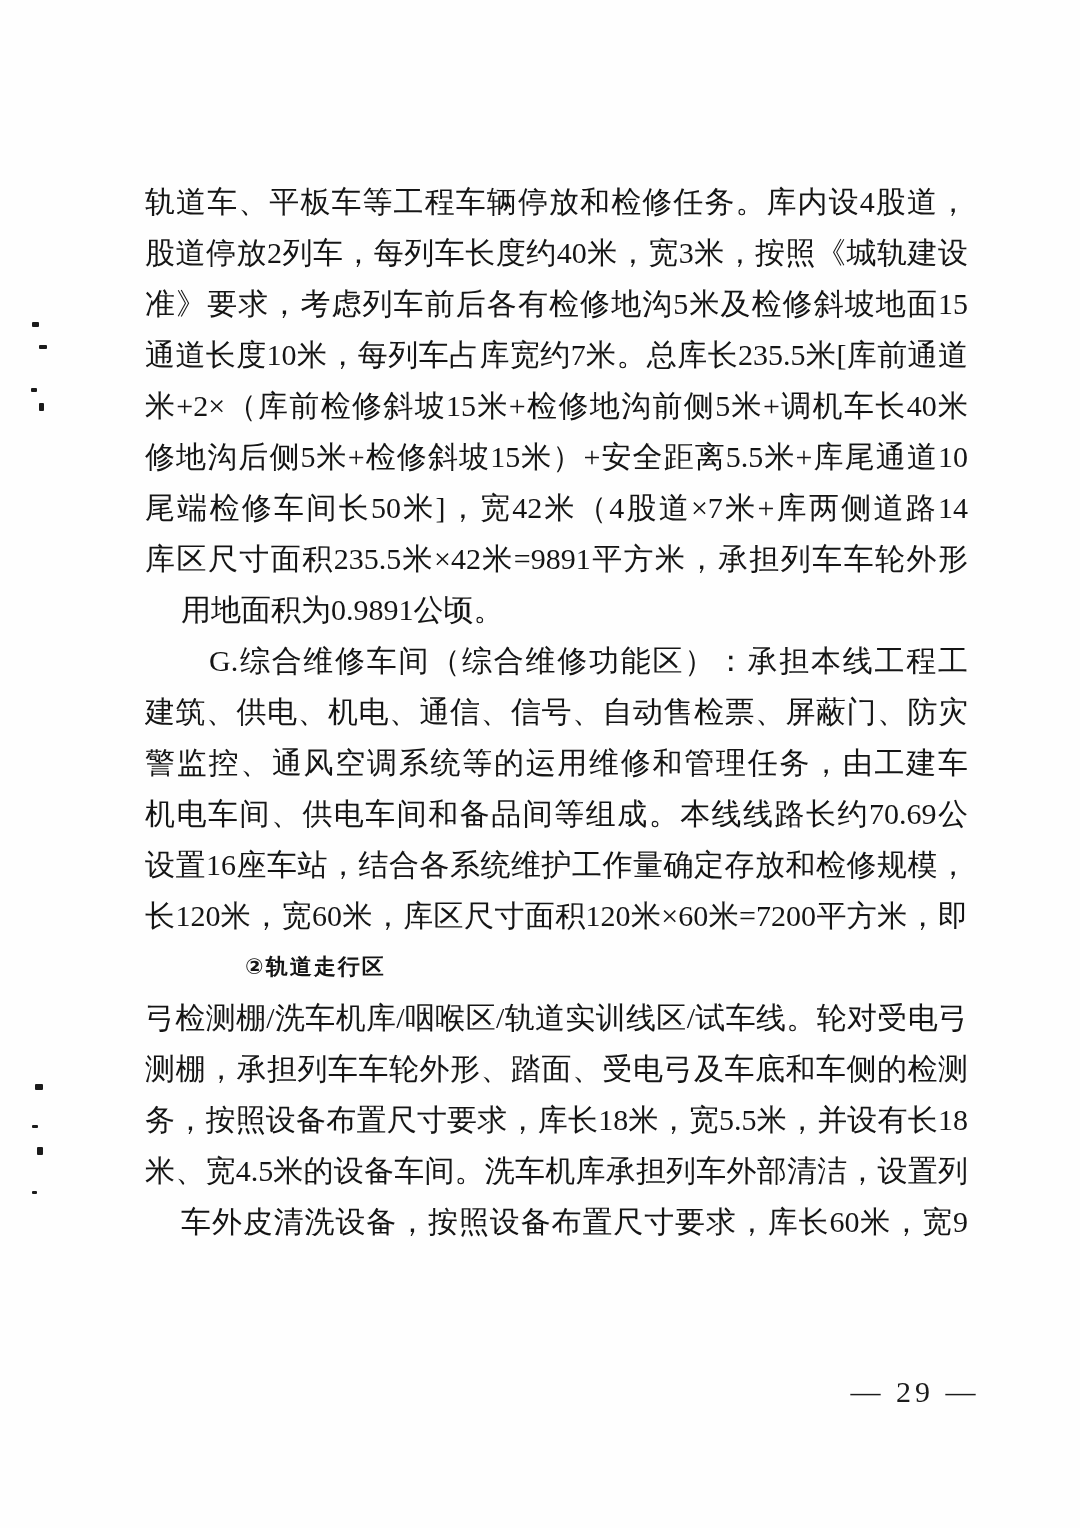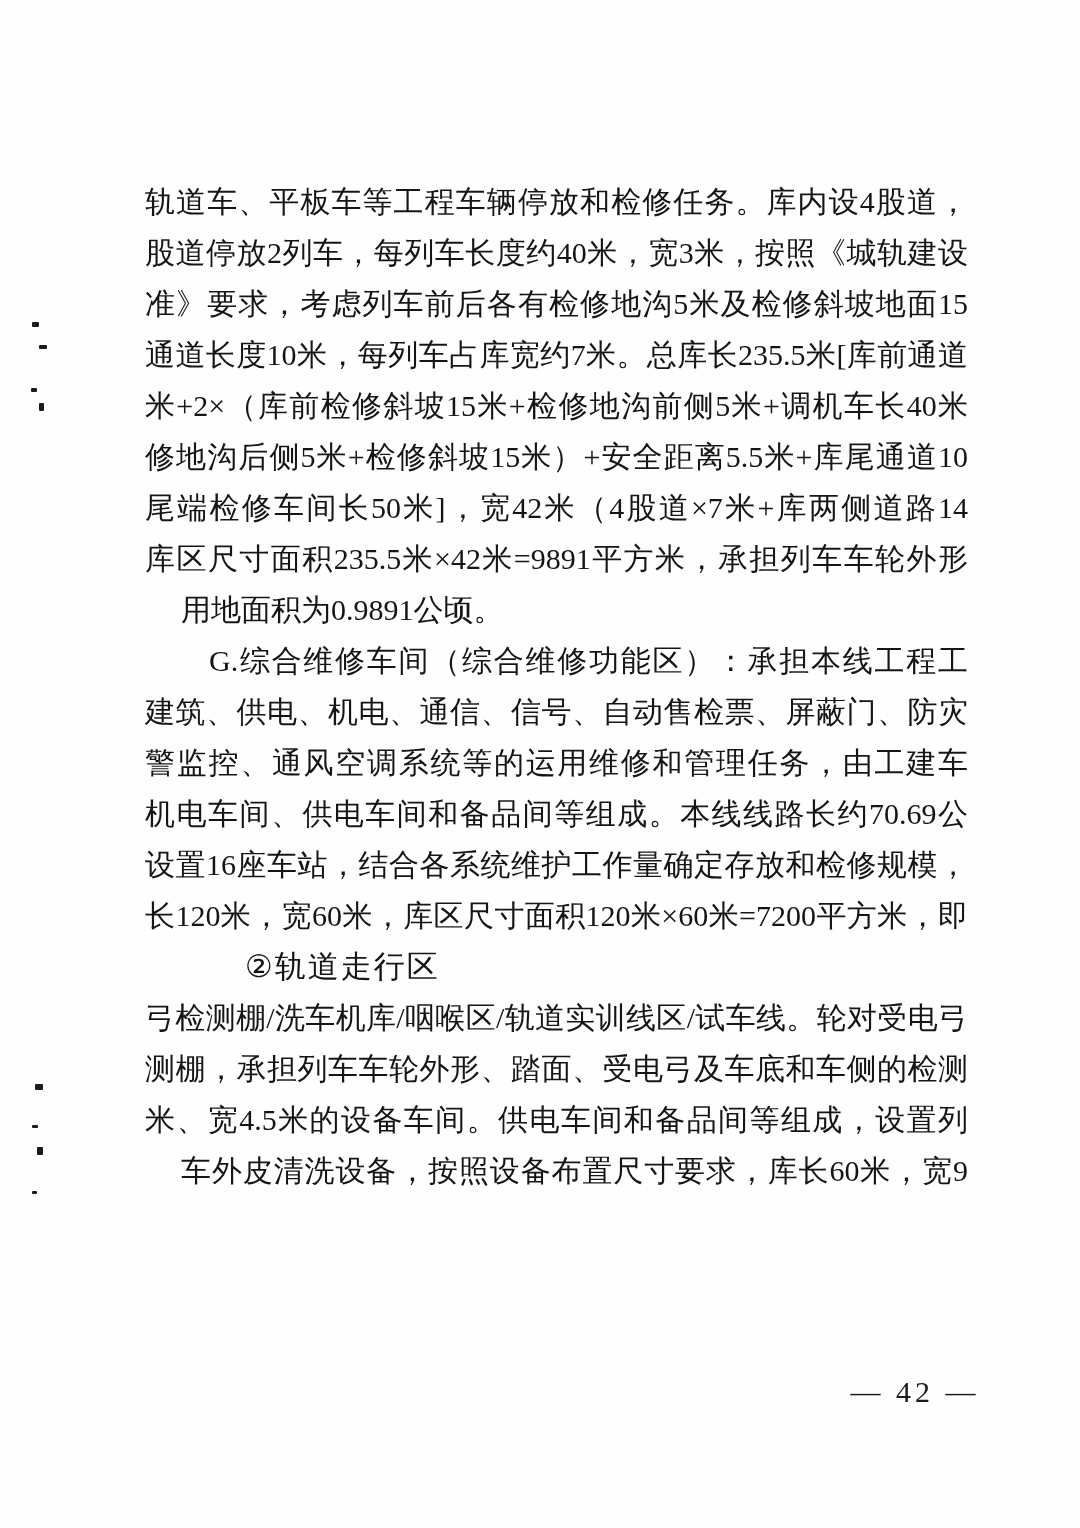--- a/index.html
+++ b/index.html
@@ -38,23 +38,23 @@
     white-space: normal;
   }
   .line.end {
     text-align-last: left;
     margin-left: 36px;
   }
   .line.indent {
     text-indent: 64px;
   }
   .line.heading {
-    font-weight: normal;
+    font-weight: bold;
     font-family: "Liberation Sans", "DejaVu Sans", sans-serif;
-    font-size: 31px;
+    font-size: 22px;
     letter-spacing: 2px;
   }
   .page-number {
     position: absolute;
     left: 820px;
     top: 1372px;
     width: 190px;
     height: 40px;
     font-size: 30px;
     line-height: 40px;
@@ -85,25 +85,26 @@
     <div class="line end">用地面积为0.9891公顷。</div>
     <div class="line indent">G.综合维修车间（综合维修功能区）：承担本线工程工务、</div>
     <div class="line">建筑、供电、机电、通信、信号、自动售检票、屏蔽门、防灾报</div>
     <div class="line">警监控、通风空调系统等的运用维修和管理任务，由工建车间、</div>
     <div class="line">机电车间、供电车间和备品间等组成。本线线路长约70.69公里，</div>
     <div class="line">设置16座车站，结合各系统维护工作量确定存放和检修规模，库</div>
     <div class="line">长120米，宽60米，库区尺寸面积120米×60米=7200平方米，即综</div>
     <div class="line indent heading end">②轨道走行区</div>
     <div class="line">弓检测棚/洗车机库/咽喉区/轨道实训线区/试车线。轮对受电弓检</div>
     <div class="line">测棚，承担列车车轮外形、踏面、受电弓及车底和车侧的检测任</div>
-    <div class="line">米、宽4.5米的设备车间。供电车间和备品间等组成，设置列</div>
+    <div class="line">务，按照设备布置尺寸要求，库长18米，宽5.5米，并设有长18</div>
+    <div class="line">米、宽4.5米的设备车间。洗车机库承担列车外部清洁，设置列</div>
     <div class="line end">车外皮清洗设备，按照设备布置尺寸要求，库长60米，宽9米，</div>
   </div>
 
-  <div class="page-number">— 42 —</div>
+  <div class="page-number">— 29 —</div>
 
   <div>
     <div class="speck" style="left:32px;top:322px;width:7px;height:5px;"></div>
     <div class="speck" style="left:39px;top:345px;width:8px;height:4px;"></div>
     <div class="speck" style="left:31px;top:388px;width:6px;height:4px;"></div>
     <div class="speck" style="left:39px;top:403px;width:5px;height:8px;"></div>
     <div class="speck" style="left:35px;top:1084px;width:8px;height:6px;"></div>
     <div class="speck" style="left:32px;top:1125px;width:6px;height:3px;"></div>
     <div class="speck" style="left:37px;top:1147px;width:6px;height:8px;"></div>
     <div class="speck" style="left:32px;top:1191px;width:5px;height:3px;"></div>

